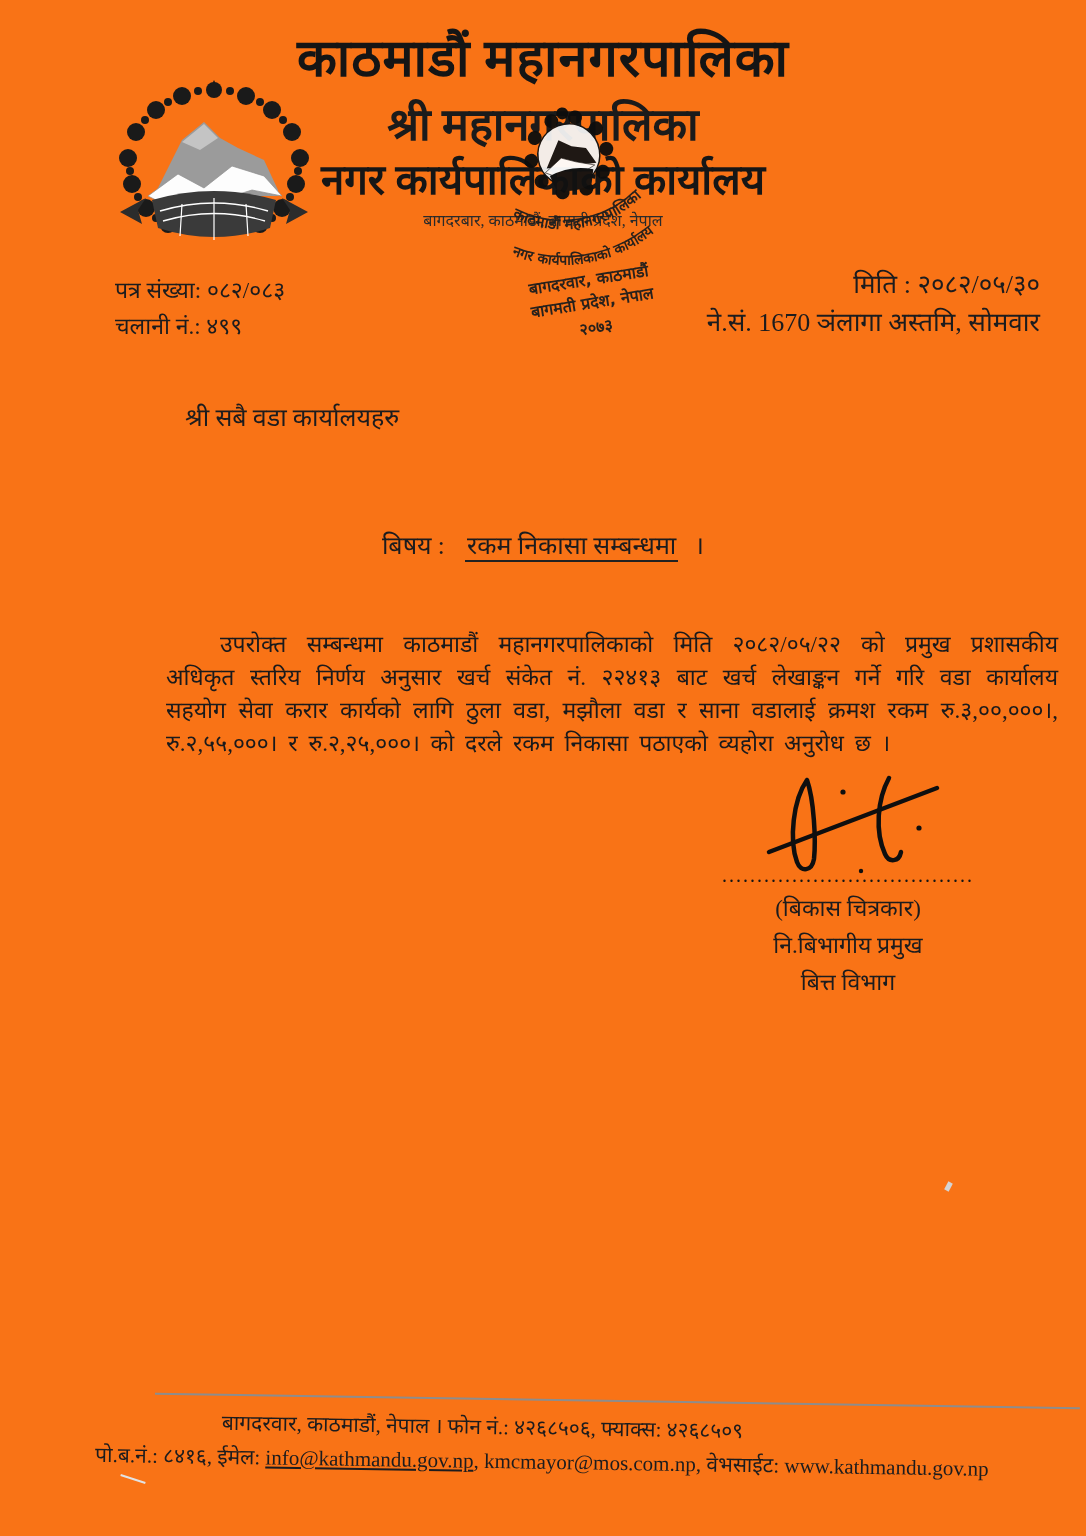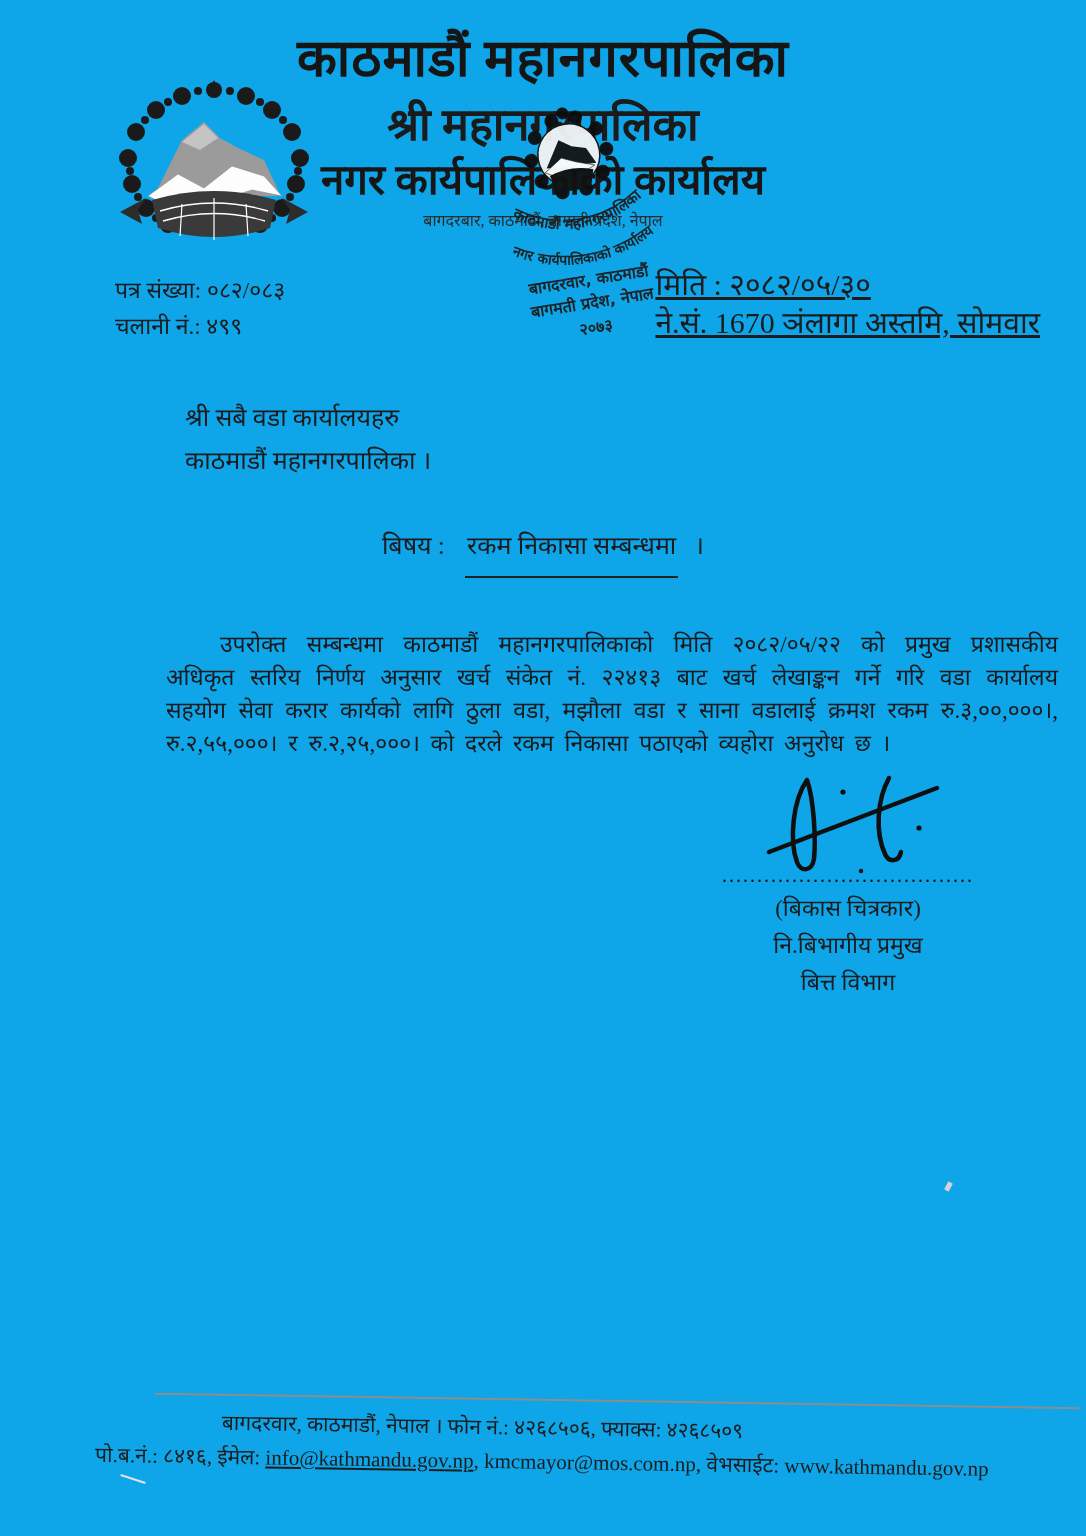--- a/index.html
+++ b/index.html
@@ -1,39 +1,39 @@
 <!DOCTYPE html>
 <html><head>
 <meta charset="utf-8">
 <style>
   html,body{margin:0;padding:0;}
   body{background:#e8e8e8;font-family:"Liberation Serif","DejaVu Sans",serif;}
   .page{
     position:relative;width:1086px;height:1536px;margin:0 auto;
-    background:#0ea5e9;color:#1c1c1e;overflow:hidden;
+    background:#f97316;color:#1c1c1e;overflow:hidden;
   }
   
   .masthead{position:absolute;left:0;top:30px;width:100%;text-align:center;z-index:2;}
   .title1{font-size:52px;font-weight:700;letter-spacing:1px;line-height:1.1;color:#151515;}
   .title2{font-size:45px;font-weight:700;margin-top:14px;line-height:1.1;color:#1b1b1b;}
   .title3{font-size:42px;font-weight:700;margin-top:6px;line-height:1.1;color:#161616;}
   .mast-address{font-size:16px;font-weight:400;margin-top:6px;color:#2a2a2a;}
   .emblem-wrap{position:absolute;left:112px;top:78px;width:205px;height:180px;z-index:1;}
   
   .stamp{position:absolute;left:440px;top:98px;width:280px;height:255px;
     transform:rotate(-9deg);z-index:5;opacity:.95;}
   .stamp svg text{fill:#1d1d1d;font-family:"DejaVu Sans",sans-serif;font-weight:600;}
   
   .ref-block{position:absolute;left:115px;top:273px;font-size:23px;line-height:36px;z-index:3;}
-  .date-block{position:absolute;right:46px;top:266px;font-size:30px;line-height:38px;text-align:left;z-index:3;text-decoration:underline;}
+  .date-block{position:absolute;right:46px;top:266px;font-size:26px;line-height:38px;text-align:right;z-index:3;}
   
   .addressee{position:absolute;left:185px;top:396px;font-size:25px;line-height:43px;}
   
   .subject{position:absolute;left:0;top:527px;width:100%;text-align:center;font-size:25px;}
-  .subject .underlined{border-bottom:2px solid #222;padding:0 2px 17px 2px;margin:0 10px 0 14px;}
+  .subject .underlined{border-bottom:2px solid #222;padding:0 2px 1px 2px;margin:0 10px 0 14px;}
   
   .body-par{
     position:absolute;left:150px;top:612px;width:892px;
     font-size:23px;line-height:33px;text-align:justify;text-align-last:left;
     text-indent:54px;word-spacing:5px;margin:16px;color:#1a1a1c;
   }
   
   .sig-block{position:absolute;left:698px;top:768px;width:300px;text-align:center;font-size:23px;}
   .sig-scribble{display:block;margin:0 auto -14px auto;}
   .sig-dots{font-size:20px;letter-spacing:2px;line-height:22px;color:#141414;white-space:nowrap;}
@@ -154,21 +154,20 @@
     </div>
   </div>
 
   <div class="date-block">
     <div>मिति : २०८२/०५/३०</div>
     <div>ने.सं. 1670 ञंलागा अस्तमि, सोमवार</div>
   </div>
 
   <div class="addressee">
     <div>श्री सबै वडा कार्यालयहरु</div>
-    <div>काठमाडौं महानगरपालिका ।</div>
   </div>
 
   <div class="subject">
     <span>बिषय :</span>
     <span class="underlined">रकम निकासा सम्बन्धमा</span>
     <span>।</span>
   </div>
 
   <p class="body-par">उपरोक्त सम्बन्धमा काठमाडौं महानगरपालिकाको मिति २०८२/०५/२२ को प्रमुख प्रशासकीय अधिकृत स्तरिय निर्णय अनुसार खर्च संकेत नं. २२४१३ बाट खर्च लेखाङ्कन गर्ने गरि वडा कार्यालय सहयोग सेवा करार कार्यको लागि ठुला वडा, मझौला वडा र साना वडालाई क्रमश रकम रु.३,००,०००।, रु.२,५५,०००। र रु.२,२५,०००। को दरले रकम निकासा पठाएको व्यहोरा अनुरोध छ ।</p>
 

